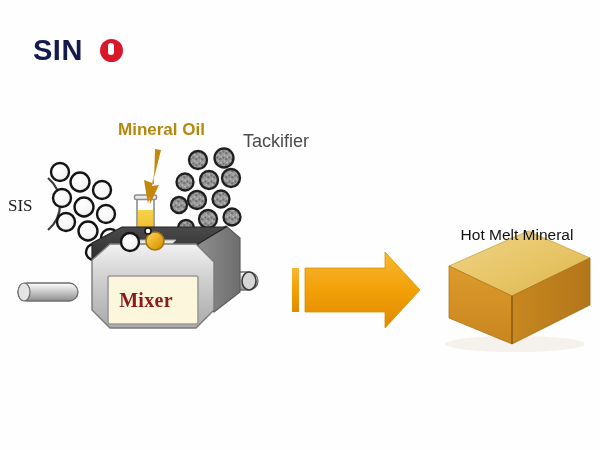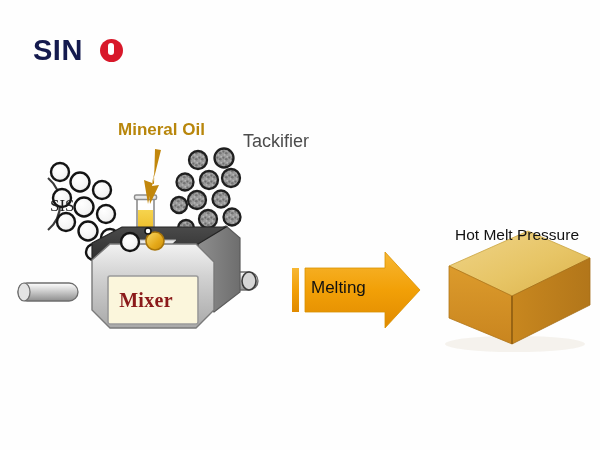--- a/index.html
+++ b/index.html
@@ -71,21 +71,20 @@
   .lbl-tackifier {
     left: 243px; top: 131px;
     font-size: 18px;
     color: #4c4c4c;
   }
   .lbl-sis {
     left: 8px; top: 196px;
     font-family: "Liberation Serif", serif;
     font-size: 17px;
     color: #1d1d1d;
-    margin-left: 42px;
   }
   .lbl-product {
     left: 437px; top: 185px;
     width: 160px;
     font-size: 15.5px;
     color: #121212;
     text-align: center;
     line-height: 1.3;
   }
   .lbl-melting {
@@ -270,24 +269,23 @@
       <line x1="512" y1="296" x2="512" y2="344" stroke="#8c5c10" stroke-width="1.4"></line>
     </g>
   </svg>
 
   <div class="lbl lbl-tackifier">Tackifier</div>
 
   <div class="lbl lbl-mineral-oil">Mineral Oil</div>
 
   <div class="lbl lbl-sis">SIS</div>
 
-  <div class="lbl-melting">Melting</div>
 
   <div class="lbl lbl-product">
-    <div>Hot Melt Pressure</div>
+    <div>Hot Melt Mineral</div>
   </div>
 
   <div style="position:absolute;left:108px;top:276px;width:76px;height:48px;
               display:flex;align-items:center;justify-content:center;
               font-family:'Liberation Serif',serif;font-size:20px;font-weight:bold;
               color:#8b1a1a;letter-spacing:0.3px;">Mixer</div>
 
 </div>
 
 </body></html>

